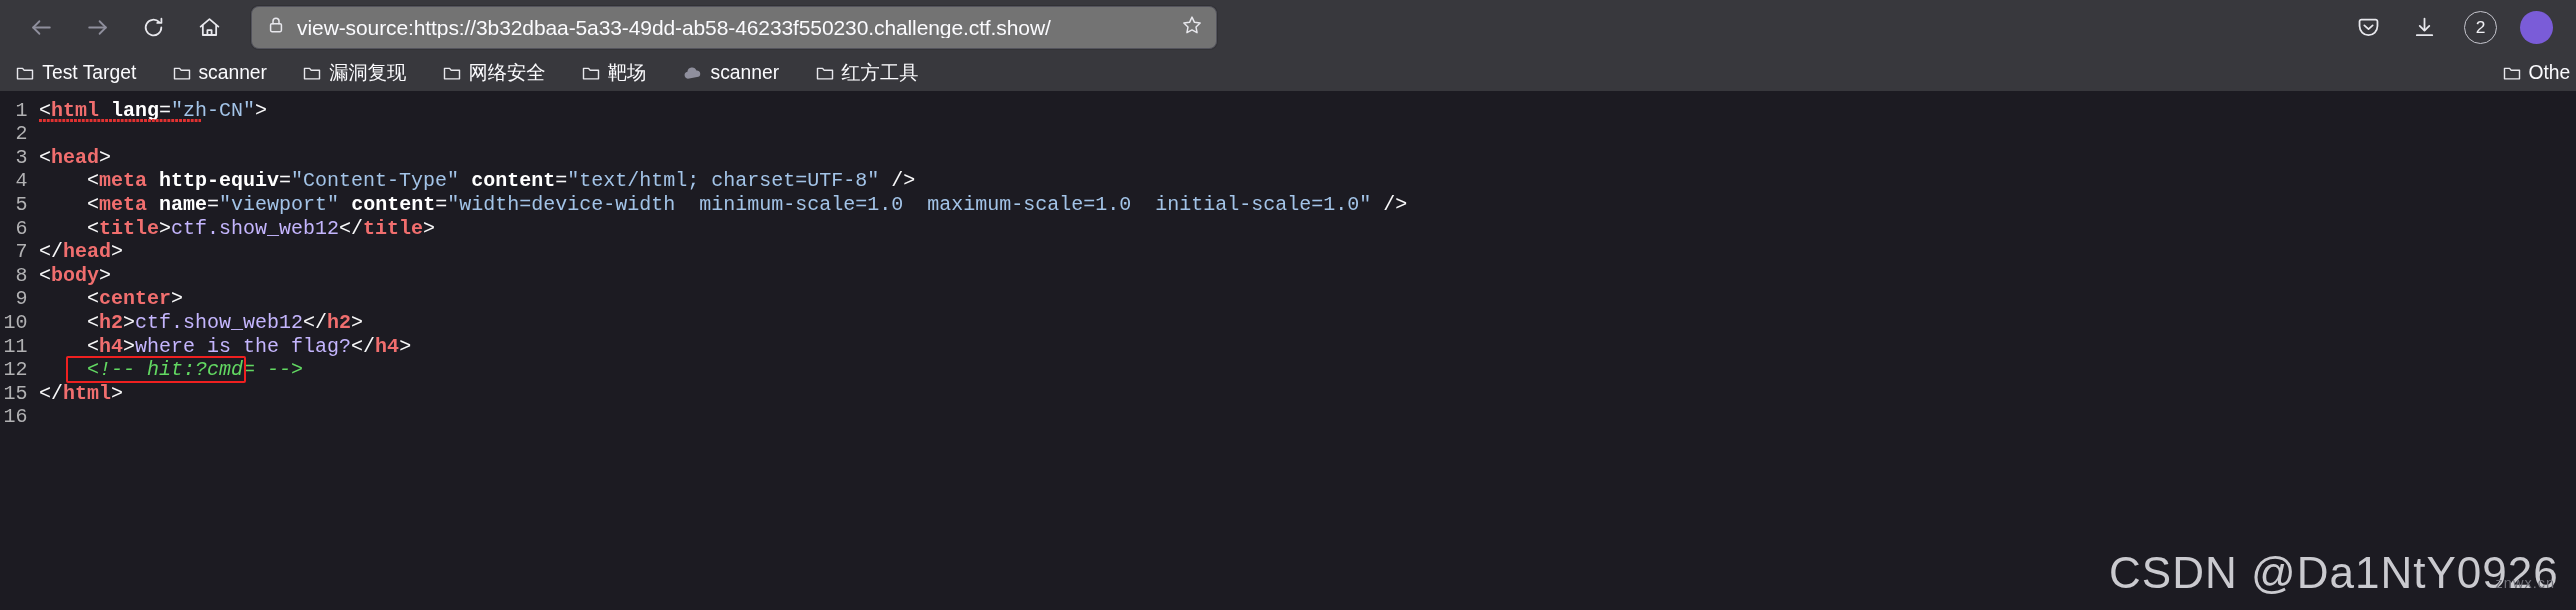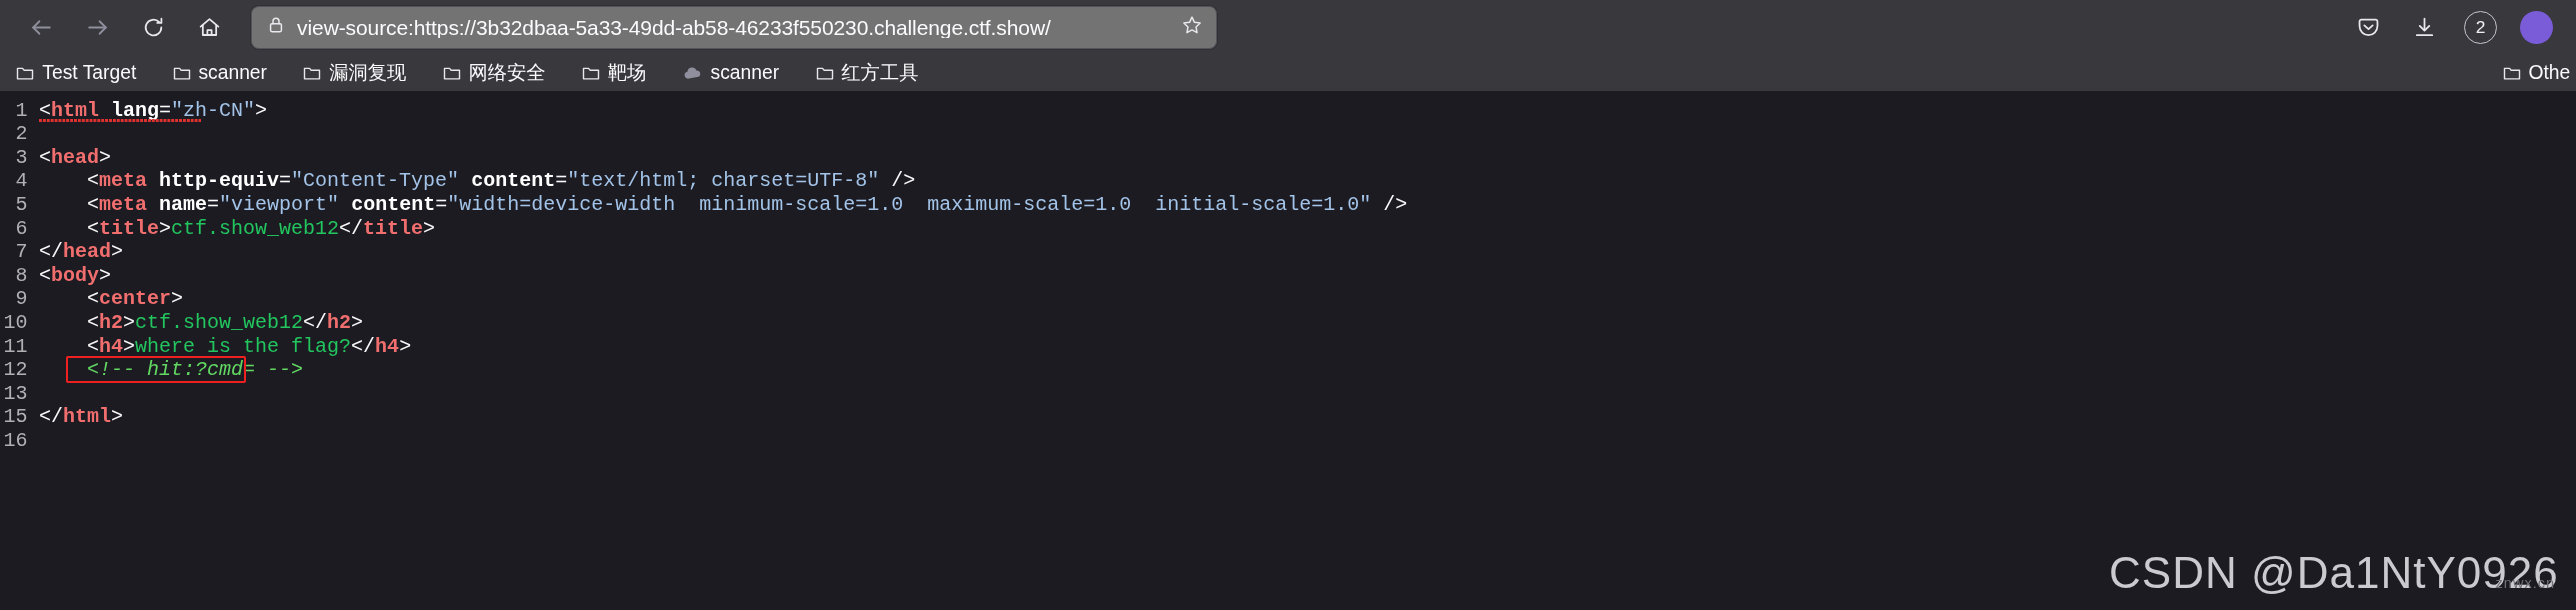--- a/index.html
+++ b/index.html
@@ -140,21 +140,21 @@
     flex:0 0 39px;
     text-align:right;
     color:#b1b1b3;
     padding-right:11.6px;
     user-select:none;
   }
   .code { flex:1 1 auto; color:#f9f9fa; position:relative; }
   .tagb  { color:#f06e6e; font-weight:bold; }
   .attr  { color:#ffffff; font-weight:bold; }
   .val   { color:#a3c4e8; }
-  .txt   { color:#22c55e; }
+  .txt   { color:#c4b5fd; }
   .cmt   { color:#62d862; font-style:italic;text-align:right; }
   .punct { color:#f9f9fa; }
 
   
   .squiggle {
     position:absolute;
     left:0;
     bottom:-1px;
     height:3.9px;
     width:162px;
@@ -355,21 +355,20 @@
       <div class="ln-row"><span class="ln">3</span><span class="code"><span class="punct">&lt;</span><span class="tagb">head</span><span class="punct">&gt;</span></span></div>
       <div class="ln-row"><span class="ln">4</span><span class="code"><span class="punct">    &lt;</span><span class="tagb">meta</span><span class="txt"> </span><span class="attr">http-equiv</span><span class="punct">=</span><span class="val">"Content-Type"</span><span class="txt"> </span><span class="attr">content</span><span class="punct">=</span><span class="val">"text/html; charset=UTF-8"</span><span class="punct"> /&gt;</span></span></div>
       <div class="ln-row"><span class="ln">5</span><span class="code"><span class="punct">    &lt;</span><span class="tagb">meta</span><span class="txt"> </span><span class="attr">name</span><span class="punct">=</span><span class="val">"viewport"</span><span class="txt"> </span><span class="attr">content</span><span class="punct">=</span><span class="val">"width=device-width  minimum-scale=1.0  maximum-scale=1.0  initial-scale=1.0"</span><span class="punct"> /&gt;</span></span></div>
       <div class="ln-row"><span class="ln">6</span><span class="code"><span class="punct">    &lt;</span><span class="tagb">title</span><span class="punct">&gt;</span><span class="txt">ctf.show_web12</span><span class="punct">&lt;/</span><span class="tagb">title</span><span class="punct">&gt;</span></span></div>
       <div class="ln-row"><span class="ln">7</span><span class="code"><span class="punct">&lt;/</span><span class="tagb">head</span><span class="punct">&gt;</span></span></div>
       <div class="ln-row"><span class="ln">8</span><span class="code"><span class="punct">&lt;</span><span class="tagb">body</span><span class="punct">&gt;</span></span></div>
       <div class="ln-row"><span class="ln">9</span><span class="code"><span class="punct">    &lt;</span><span class="tagb">center</span><span class="punct">&gt;</span></span></div>
       <div class="ln-row"><span class="ln">10</span><span class="code"><span class="punct">    &lt;</span><span class="tagb">h2</span><span class="punct">&gt;</span><span class="txt">ctf.show_web12</span><span class="punct">&lt;/</span><span class="tagb">h2</span><span class="punct">&gt;</span></span></div>
       <div class="ln-row"><span class="ln">11</span><span class="code"><span class="punct">    &lt;</span><span class="tagb">h4</span><span class="punct">&gt;</span><span class="txt">where is the flag?</span><span class="punct">&lt;/</span><span class="tagb">h4</span><span class="punct">&gt;</span></span></div>
       <div class="ln-row"><span class="ln">12</span><span class="code"><span class="txt">    </span><span class="cmt">&lt;!-- hit:?cmd= --&gt;</span></span></div>
-      <div class="ln-row"><span class="ln">13</span><span class="code"></span></div>
       <div class="ln-row"><span class="ln">15</span><span class="code"><span class="punct">&lt;/</span><span class="tagb">html</span><span class="punct">&gt;</span></span></div>
       <div class="ln-row"><span class="ln">16</span><span class="code"></span></div>
     </div>
 
   <div class="annot-box" id="annot" style="left: 66px; top: 265px; width: 180px; height: 27.4px;"></div>
 
   <div class="wm-main">CSDN @Da1NtY0926</div>
   <div class="wm-sub">znwx.cn</div>
 </div>
 

